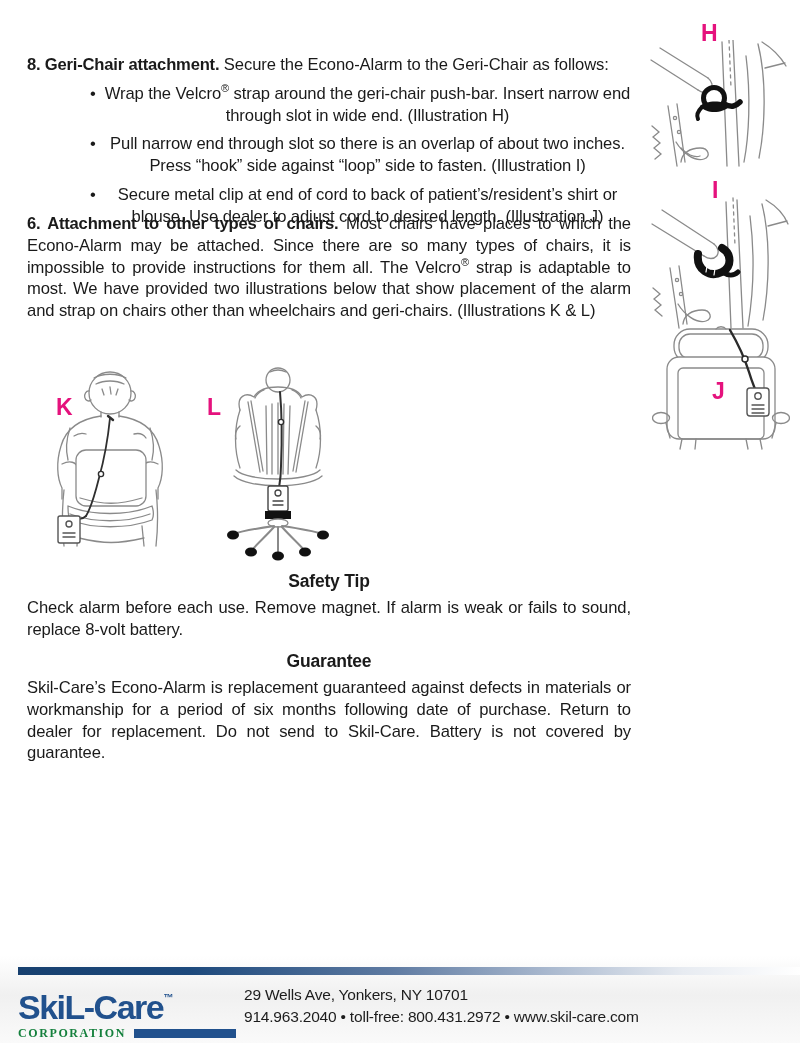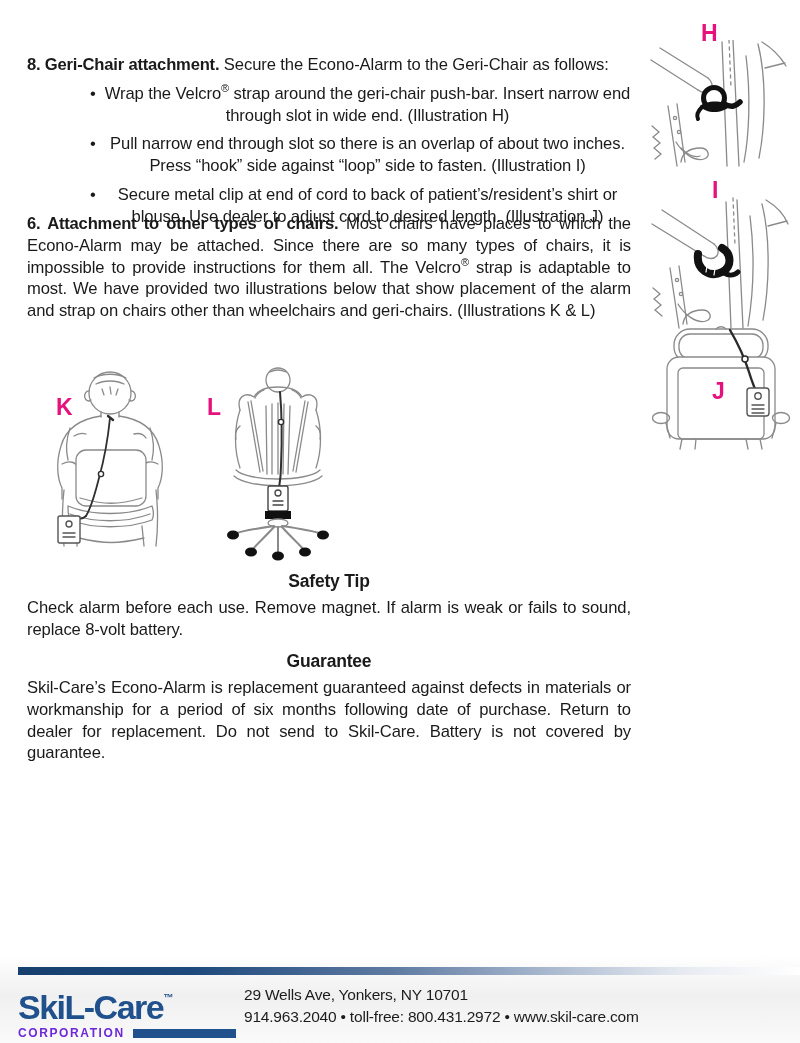--- a/index.html
+++ b/index.html
@@ -41,21 +41,21 @@
     background:linear-gradient(90deg,#17406F 0%,#1d497c 22%,#5f7ba2 48%,#aab9cf 68%,#e7ebf1 85%,#ffffff 100%);
   }
   .logo{position:absolute;left:18px;top:981px;width:218px;}
   .logo-main{
     font-size:34px;font-weight:bold;color:#21518D;line-height:34px;
     letter-spacing:-1.5px;white-space:nowrap;
   }
   .logo-tm{font-size:10px;vertical-align:18px;letter-spacing:0;color:#21518D;}
   .logo-sub-row{display:flex;align-items:center;margin-top:2px;}
   .logo-sub{
-    font-size:12px;font-weight:bold;color:#6d28d9;letter-spacing:1.6px;white-space:nowrap;
+    font-size:12px;font-weight:bold;color:#15803d;letter-spacing:1.6px;white-space:nowrap;font-family:Liberation Serif, serif;
   }
   .logo-bar{flex:1;height:9px;background:#21518D;margin-left:8px;}
   .footer-text{position:absolute;left:244px;top:984px;color:#1c1c1c;}
   .footer-line{font-size:15.5px;font-weight:normal;line-height:22px;letter-spacing:-0.2px;}
 </style>
 </head>
 <body>
 
 <div class="page">
 

